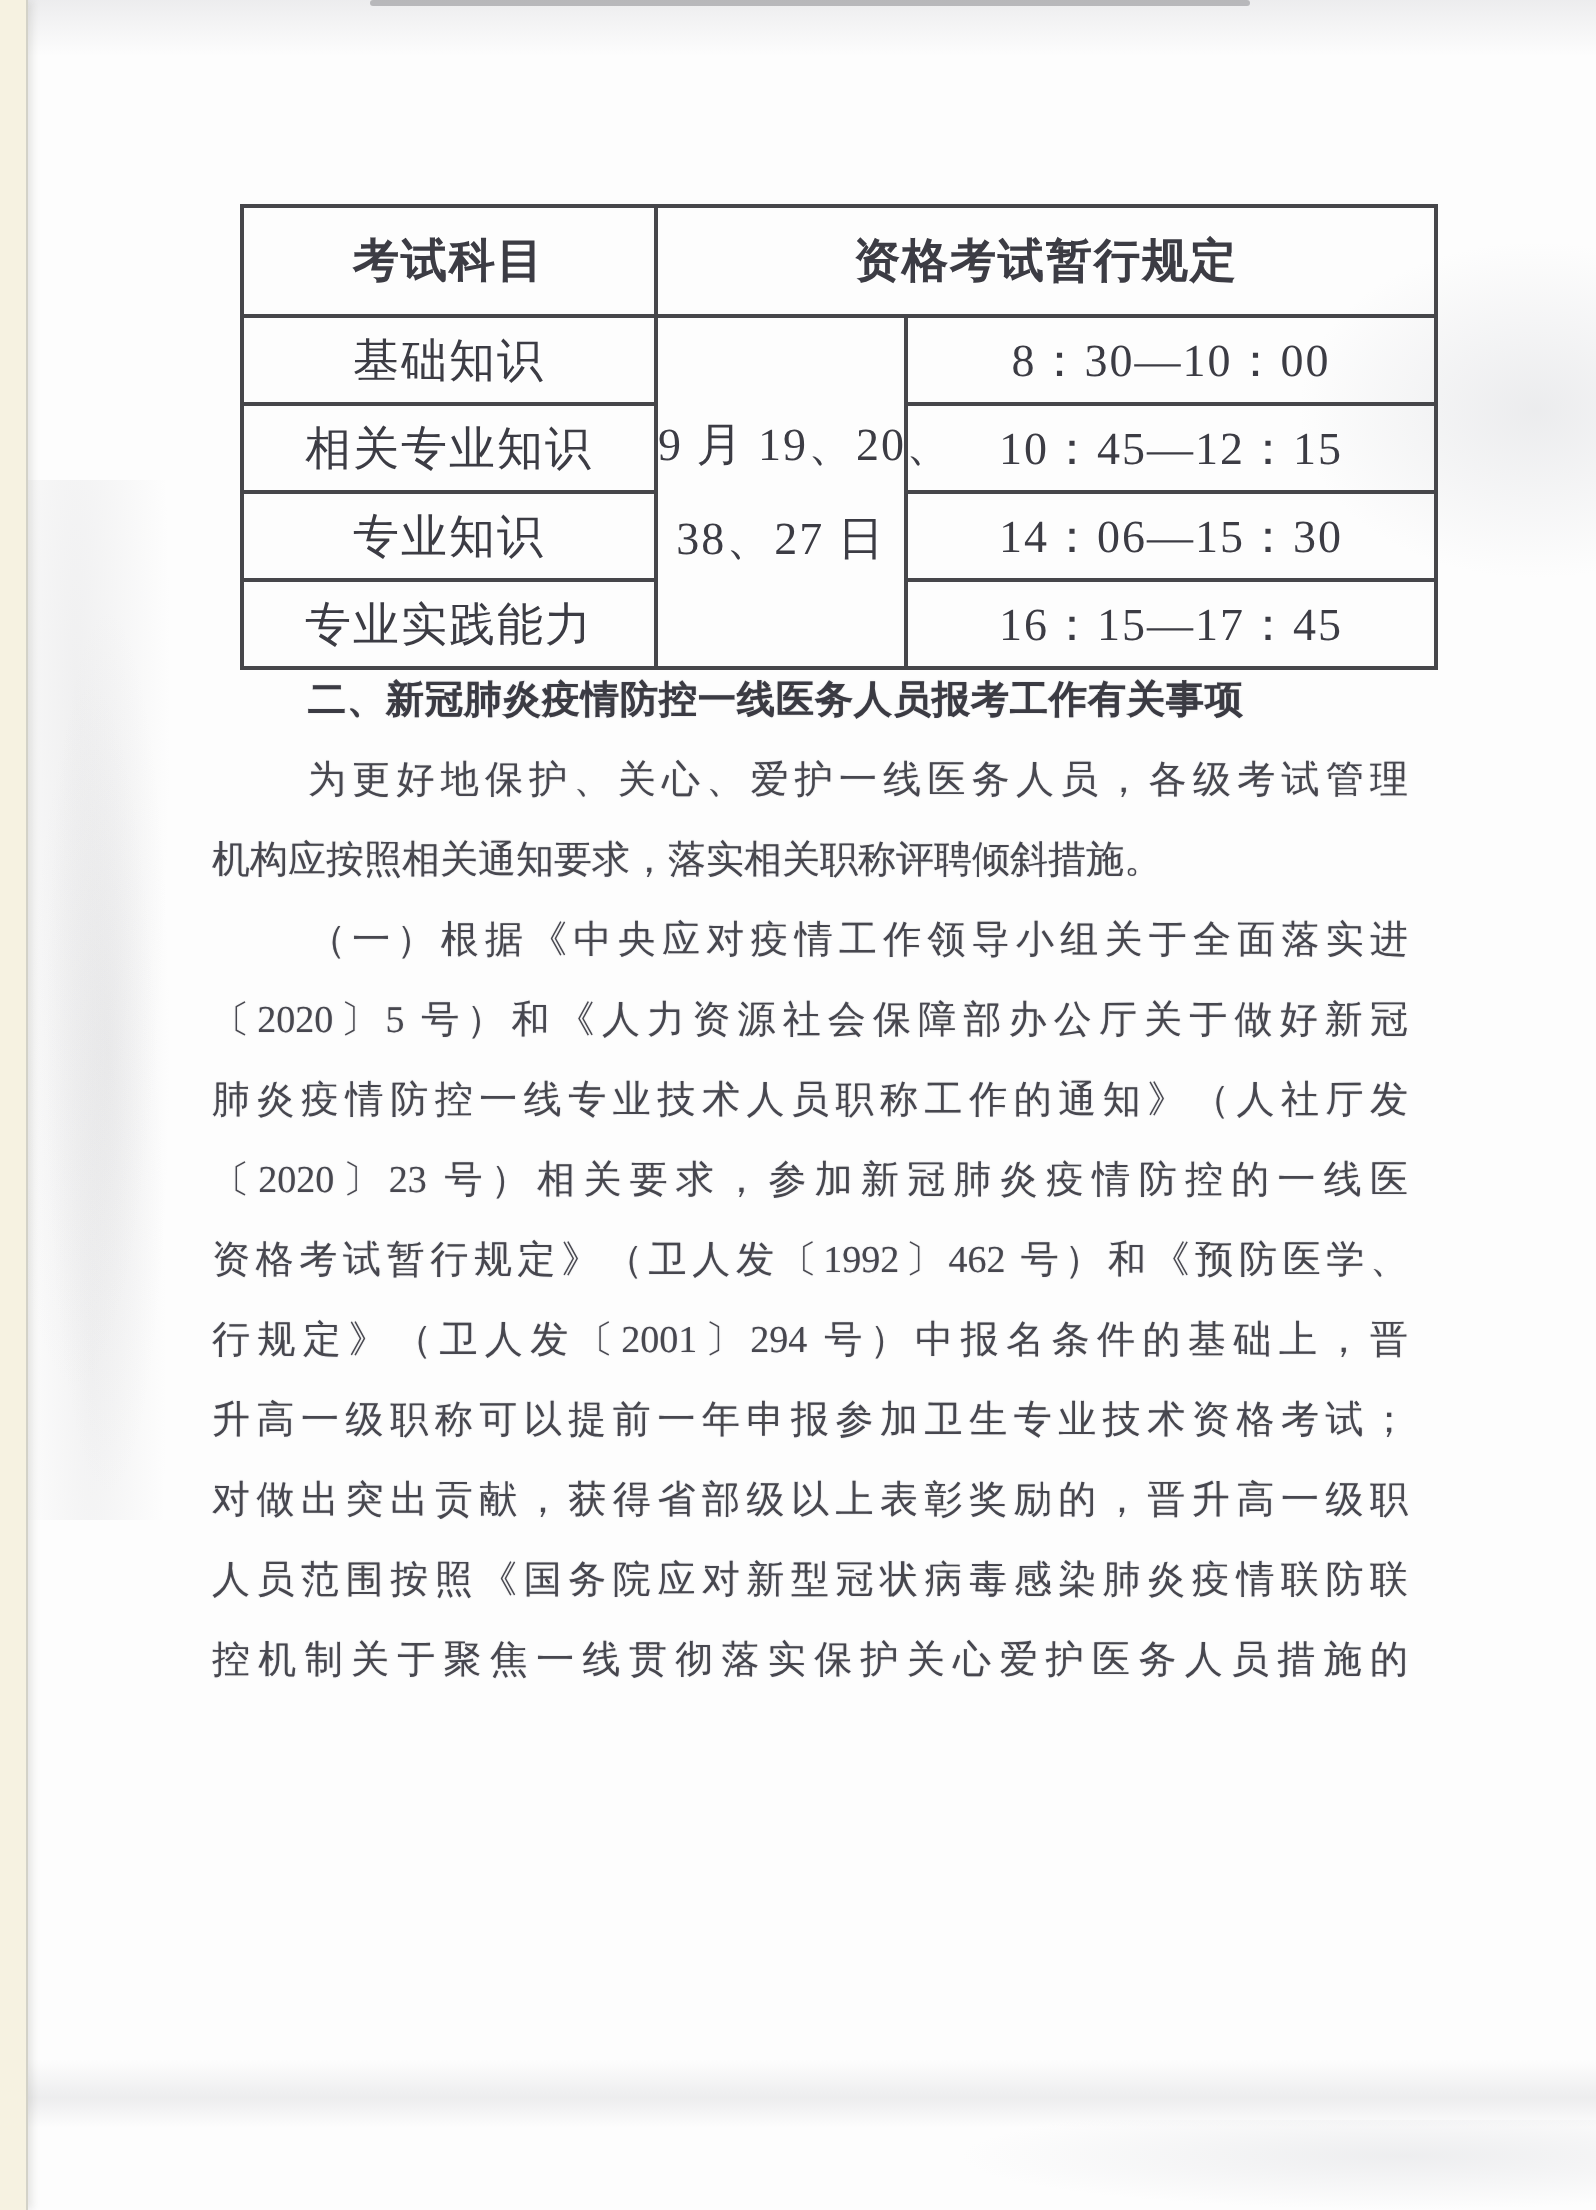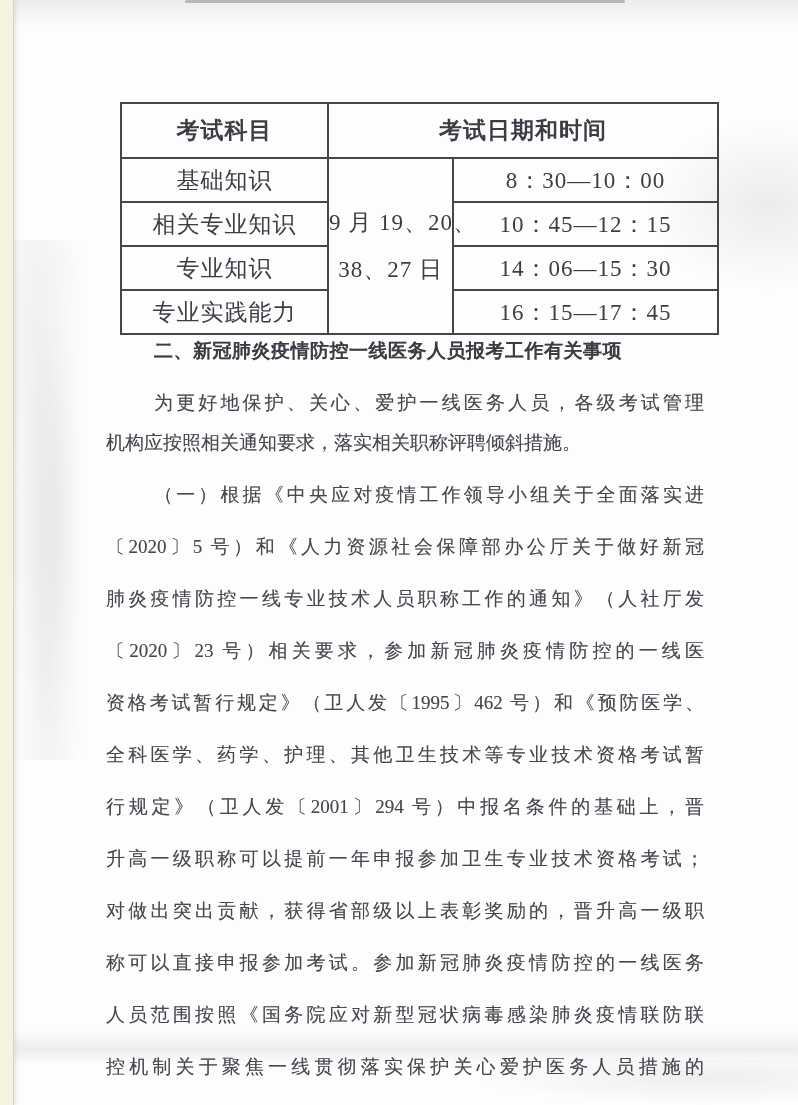--- a/index.html
+++ b/index.html
@@ -96,21 +96,20 @@
   }
   .line{
     height:40px;line-height:40px;
     white-space:nowrap;
     overflow:visible;
   }
   .line.j{
     white-space:normal;
     text-align:justify;
     text-align-last:justify;
-    margin-top:12px;
   }
   .line.ind{padding-left:48px;}
   .line.ind.j{padding-left:48px;}
   .line.bold{
     font-weight:700;
     font-family:"Liberation Sans","DejaVu Sans",sans-serif;
     color:#3b3b43;
     letter-spacing:.5px;
   }
 </style>
@@ -129,21 +128,21 @@
 
   <table class="exam-table">
     <colgroup>
       <col style="width:207px">
       <col style="width:125px">
       <col style="width:265px">
     </colgroup>
     <tbody>
       <tr>
         <td class="th">考试科目</td>
-        <td class="th" colspan="2">考试日期和时间</td>
+        <td class="th" colspan="2">资格考试暂行规定</td>
       </tr>
       <tr>
         <td class="subj">基础知识</td>
         <td class="date-cell" rowspan="4">
           <span class="date-line">9 月 19、20、</span>
           <span class="date-line">38、27 日</span>
         </td>
         <td class="time">8：30—10：00</td>
       </tr>
       <tr>
@@ -162,23 +161,21 @@
   </table>
 
   <div class="text-block">
     <div class="line bold ind">二、新冠肺炎疫情防控一线医务人员报考工作有关事项</div>
     <div class="line ind j">为更好地保护、关心、爱护一线医务人员，各级考试管理</div>
     <div class="line">机构应按照相关通知要求，落实相关职称评聘倾斜措施。</div>
     <div class="line ind j">（一）根据《中央应对疫情工作领导小组关于全面落实进</div>
     <div class="line j">〔2020〕5 号）和《人力资源社会保障部办公厅关于做好新冠</div>
     <div class="line j">肺炎疫情防控一线专业技术人员职称工作的通知》（人社厅发</div>
     <div class="line j">〔2020〕23 号）相关要求，参加新冠肺炎疫情防控的一线医</div>
-    <div class="line j">资格考试暂行规定》（卫人发〔1995〕462 号）和《预防医学、</div>
-    <div class="line j">全科医学、药学、护理、其他卫生技术等专业技术资格考试暂</div>
+    <div class="line j">资格考试暂行规定》（卫人发〔1992〕462 号）和《预防医学、</div>
     <div class="line j">行规定》（卫人发〔2001〕294 号）中报名条件的基础上，晋</div>
     <div class="line j">升高一级职称可以提前一年申报参加卫生专业技术资格考试；</div>
     <div class="line j">对做出突出贡献，获得省部级以上表彰奖励的，晋升高一级职</div>
-    <div class="line j">称可以直接申报参加考试。参加新冠肺炎疫情防控的一线医务</div>
     <div class="line j">人员范围按照《国务院应对新型冠状病毒感染肺炎疫情联防联</div>
     <div class="line j">控机制关于聚焦一线贯彻落实保护关心爱护医务人员措施的</div>
   </div>
 
 </div>
 
 </body></html>

